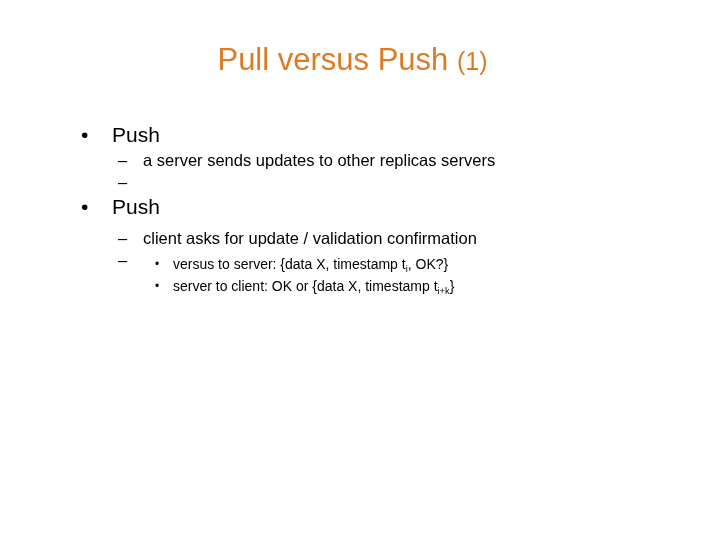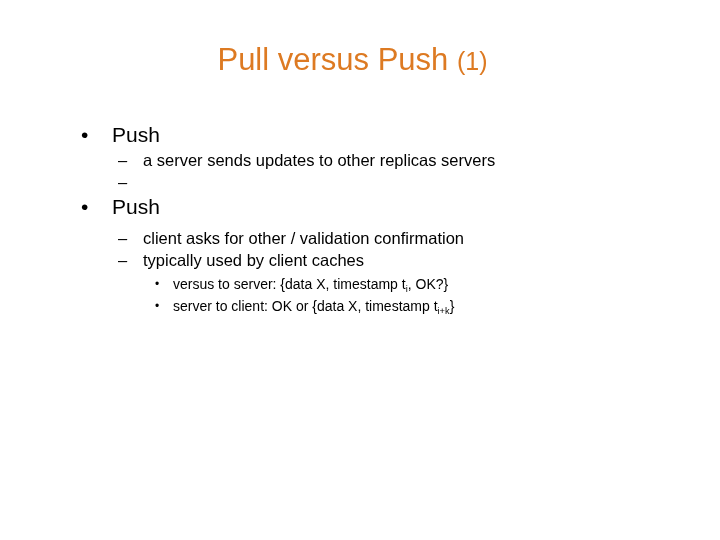--- a/index.html
+++ b/index.html
@@ -134,26 +134,25 @@
 
     <div class="lvl1">
       <span class="mark">•</span>
       <span>Push</span>
     </div>
 
     <div class="gap-pull-sub"></div>
 
     <div class="lvl2">
       <span class="mark">–</span>
-      <span>client asks for other / validation confirmation</span>
+      <span>client asks for update / validation confirmation</span>
     </div>
 
     <div class="lvl2">
       <span class="mark">–</span>
-      <span>typically used by client caches</span>
     </div>
 
     <div class="gap-lvl3"></div>
 
     <div class="lvl3">
       <span class="mark">•</span>
       <span><span>versus to server: {data X, timestamp t</span><sub>i</sub><span>, OK?}</span></span>
     </div>
 
     <div class="lvl3">

